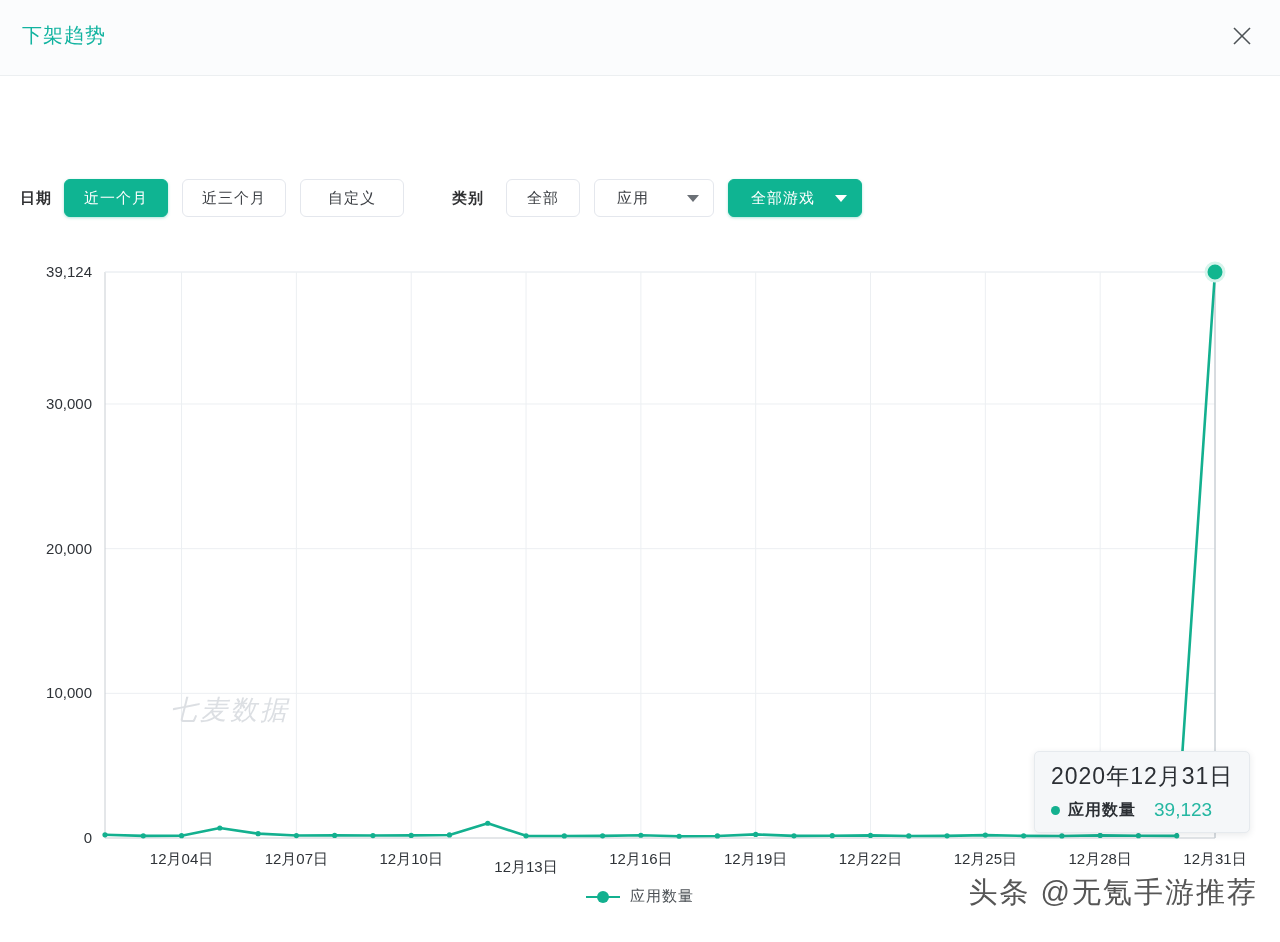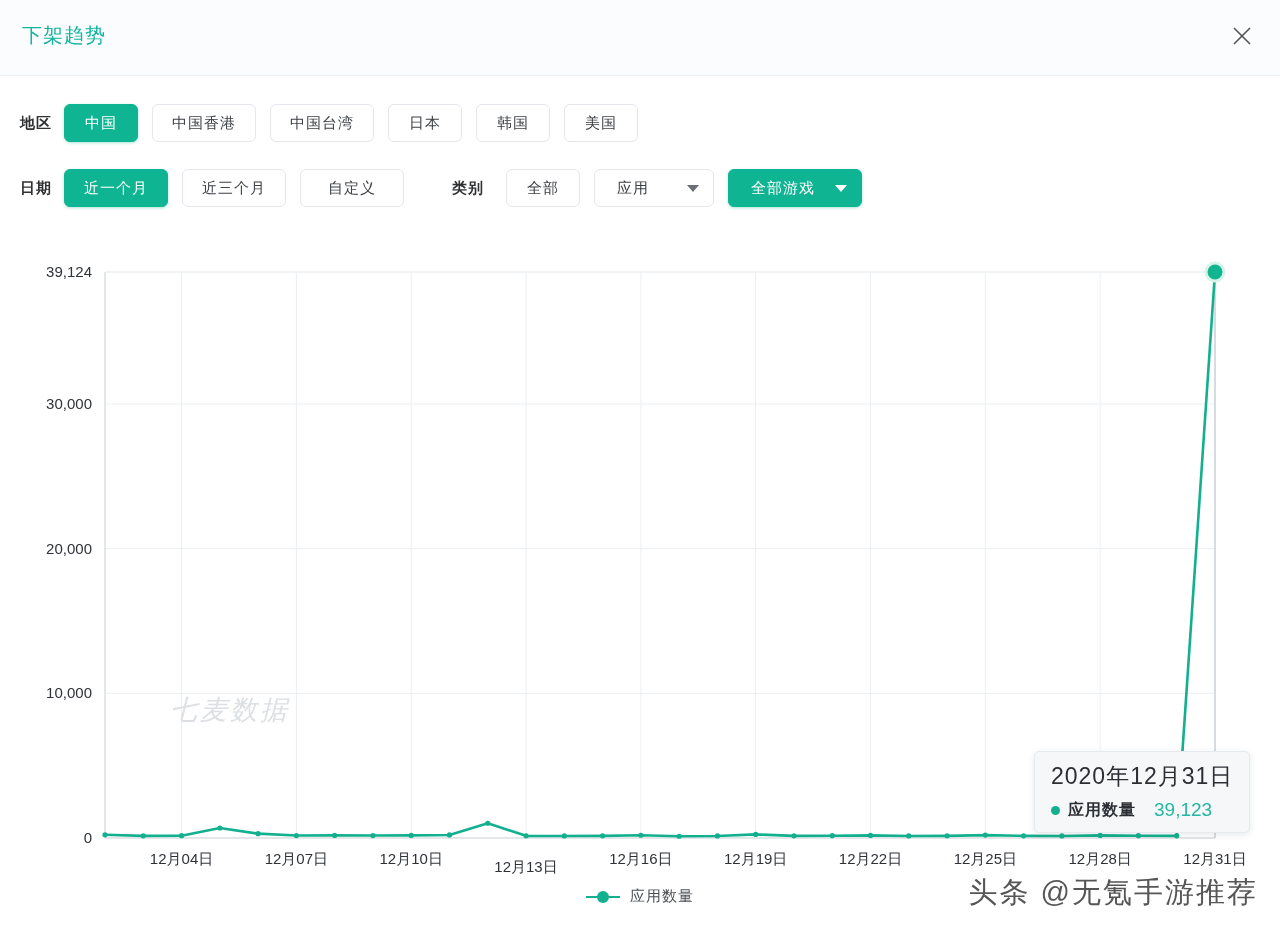--- a/index.html
+++ b/index.html
@@ -27,21 +27,21 @@
     width: 36px; height: 36px; cursor: pointer;
     display: flex; align-items: center; justify-content: center;
     color: #5a5f66;
   }
   .close-btn svg { display:block; }
 
   
   .filters { position: absolute; left: 0; top: 76px; width: 1280px; height: 166px; background:#fff; }
   .frow { position: absolute; left: 0; display: flex; align-items: center; }
   .frow.r1 { top: 28px; }
-  .frow.r2 { top: 93px; }
+  .frow.r2 { top: 103px; }
   .flabel {
     width: 64px; padding-left: 20px;
     font-size: 15px; color: #303133; font-weight: 700;
     letter-spacing: 1px;
   }
   .flabel.inline { width: auto; padding-left: 34px; padding-right: 22px; }
   .chip {
     height: 38px; min-width: 74px; padding: 0 18px;
     border: 1px solid #e4e7ed; border-radius: 6px;
     background: #fff; color: #3d4045;
@@ -127,29 +127,20 @@
     <div class="close-btn">
       <svg width="22" height="22" viewBox="0 0 22 22" aria-hidden="true">
         <line x1="3" y1="3" x2="19" y2="19" stroke="#4d5256" stroke-width="1.6"></line>
         <line x1="19" y1="3" x2="3" y2="19" stroke="#4d5256" stroke-width="1.6"></line>
       </svg>
     </div>
   </div>
 
   <div class="filters">
 
-    <div class="frow r1">
-      <div class="flabel">地区</div>
-      <div class="chip active">中国</div>
-      <div class="chip wide">中国香港</div>
-      <div class="chip wide">中国台湾</div>
-      <div class="chip">日本</div>
-      <div class="chip">韩国</div>
-      <div class="chip">美国</div>
-    </div>
 
     <div class="frow r2">
       <div class="flabel">日期</div>
       <div class="chip active wide">近一个月</div>
       <div class="chip wide">近三个月</div>
       <div class="chip wide">自定义</div>
 
       <div class="flabel inline">类别</div>
       <div class="chip">全部</div>
       <div class="chip sel">

